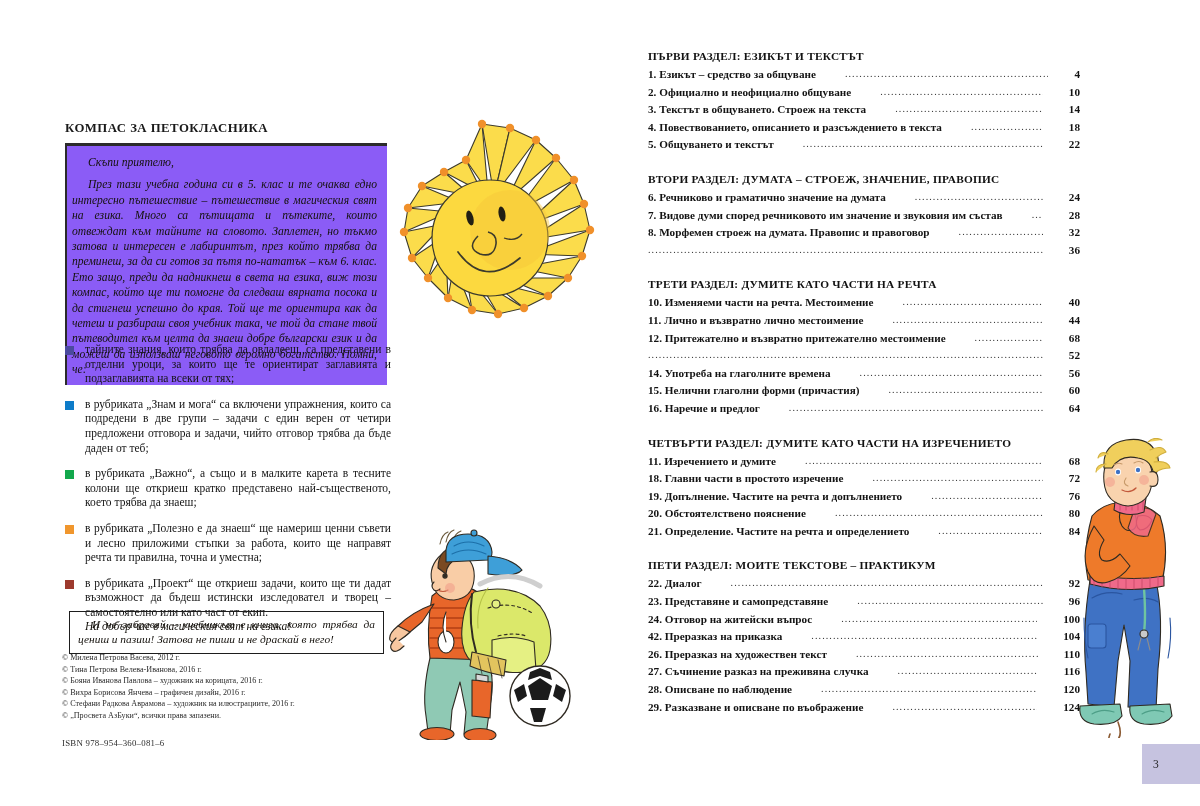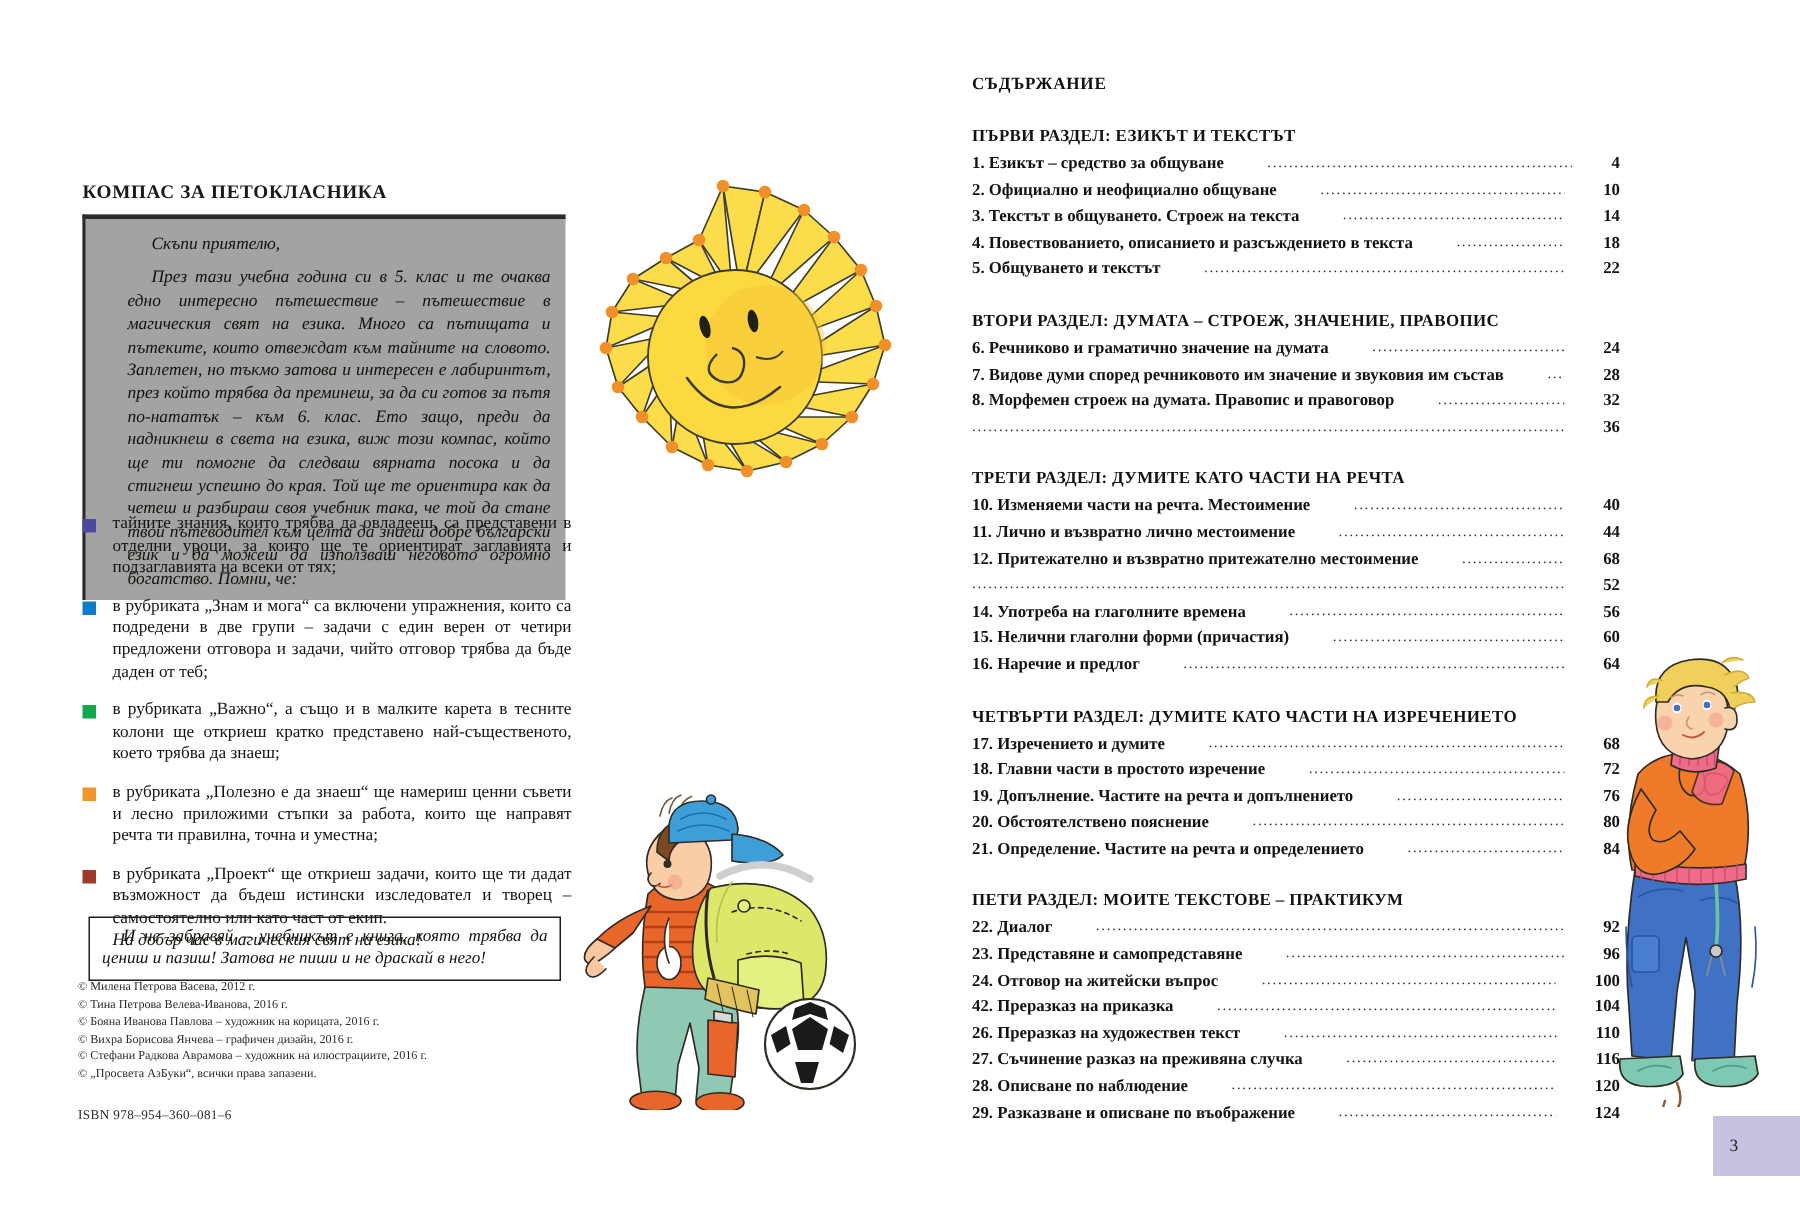--- a/index.html
+++ b/index.html
@@ -11,43 +11,43 @@
     width: 1200px; height: 806px;
     position: relative;
     font-family: "Liberation Serif", "DejaVu Serif", serif;
     color: #111;
     overflow: hidden;
   }
 
   
   #left-page {
     position: absolute;
-    left: 0; top: 0;
+    left: 10px; top: 0;
     width: 600px; height: 806px;
   }
 
   #compass-title {
     position: absolute;
     left: 55px; top: 121px;
     font-family: "Liberation Serif", serif;
     font-weight: bold;
     font-size: 12.8px;
     letter-spacing: .45px;
     color: #1a1a1a;
   }
 
   
   #intro-box {
     position: absolute;
     left: 55px; top: 143px;
     width: 322px;
-    background: #a3a3a3;
+    background: #8b5cf6;
     border-top: 3px solid #2b2b2b;
     border-left: 2px solid #2b2b2b;
-    padding: 9px 10px 7px 28px;
+    padding: 9px 10px 7px 5px;
   }
   #intro-box p {
     margin: 0;
     font-style: italic;
     font-size: 11.6px;
     line-height: 15.4px;
     text-align: justify;
     color: #14110c;
   }
   #intro-greeting { margin-bottom: 7px !important; text-indent: 16px; }
@@ -245,21 +245,20 @@
     <div class="cline">© Вихра Борисова Янчева – графичен дизайн, 2016 г.</div>
     <div class="cline">© Стефани Радкова Аврамова – художник на илюстрациите, 2016 г.</div>
     <div class="cline">© „Просвета АзБуки“, всички права запазени.</div>
   </div>
 
   <div id="isbn">ISBN 978–954–360–081–6</div>
 </div>
 
 <div id="right-page">
   <div id="toc">
-    <div id="toc-title">СЪДЪРЖАНИЕ</div>
     <div id="toc-sections">
         <div class="toc-section">
           <div class="section-heading">ПЪРВИ РАЗДЕЛ: ЕЗИКЪТ И ТЕКСТЪТ</div>
           <div class="toc-entry">
             <span class="toc-label">1. Езикът – средство за общуване</span>
             <span class="toc-leader">...................................................................................................................................................................</span>
             <span class="toc-page">4</span>
           </div>
           <div class="toc-entry">
             <span class="toc-label">2. Официално и неофициално общуване</span>
@@ -337,21 +336,21 @@
           </div>
           <div class="toc-entry">
             <span class="toc-label">16. Наречие и предлог</span>
             <span class="toc-leader">...................................................................................................................................................................</span>
             <span class="toc-page">64</span>
           </div>
         </div>
         <div class="toc-section">
           <div class="section-heading">ЧЕТВЪРТИ РАЗДЕЛ: ДУМИТЕ КАТО ЧАСТИ НА ИЗРЕЧЕНИЕТО</div>
           <div class="toc-entry">
-            <span class="toc-label">17. Изречението и думите</span>
+            <span class="toc-label">11. Изречението и думите</span>
             <span class="toc-leader">...................................................................................................................................................................</span>
             <span class="toc-page">68</span>
           </div>
           <div class="toc-entry">
             <span class="toc-label">18. Главни части в простото изречение</span>
             <span class="toc-leader">...................................................................................................................................................................</span>
             <span class="toc-page">72</span>
           </div>
           <div class="toc-entry">
             <span class="toc-label">19. Допълнение. Частите на речта и допълнението</span>

